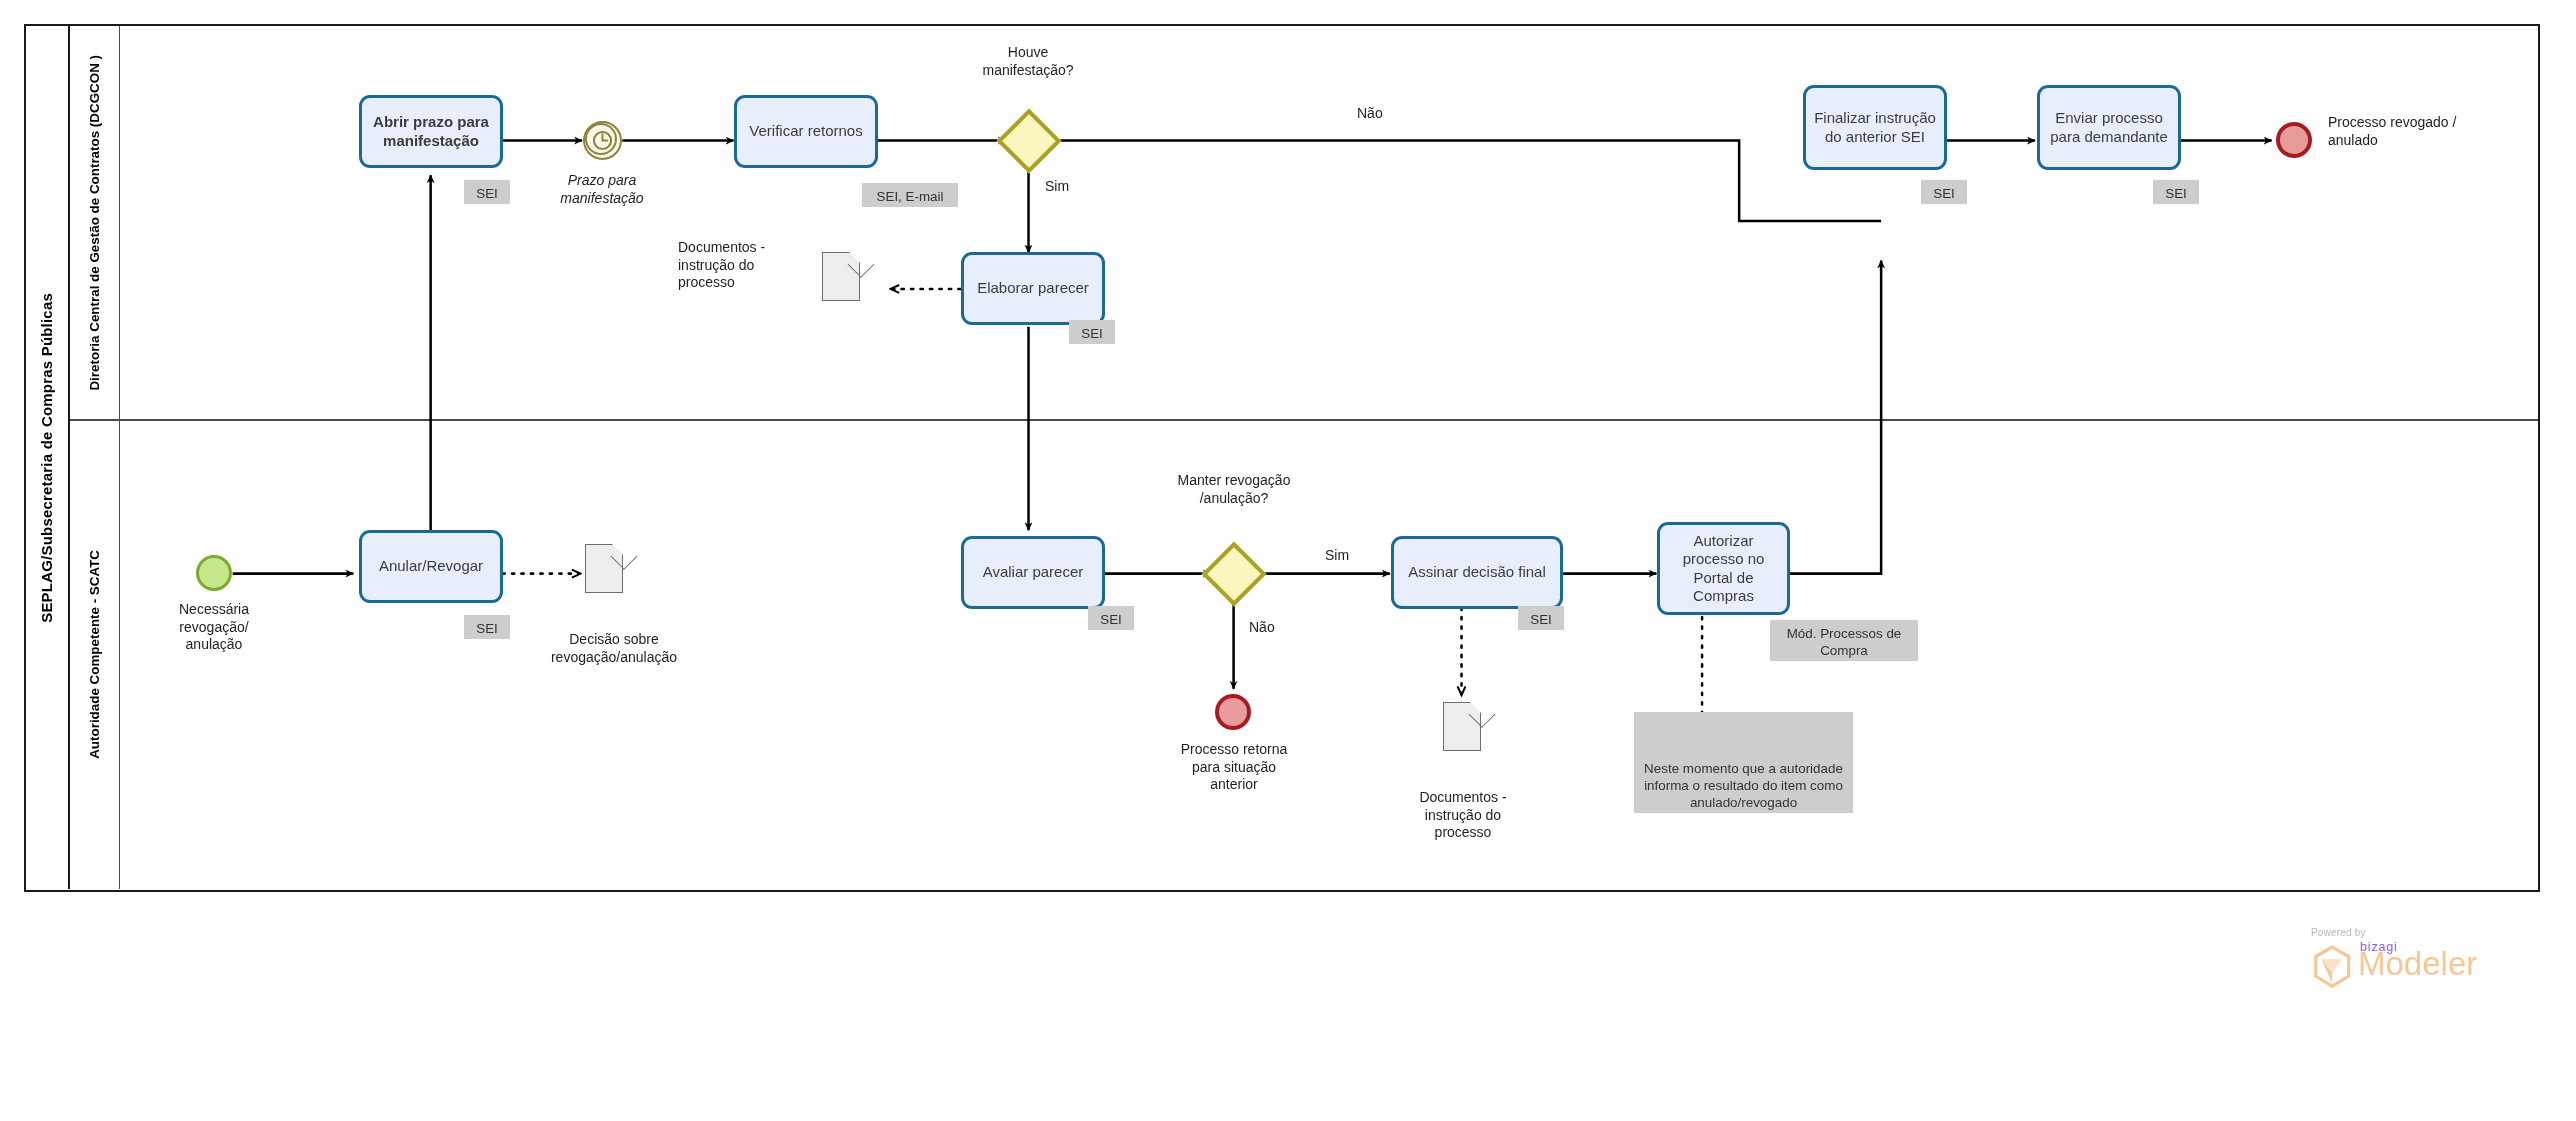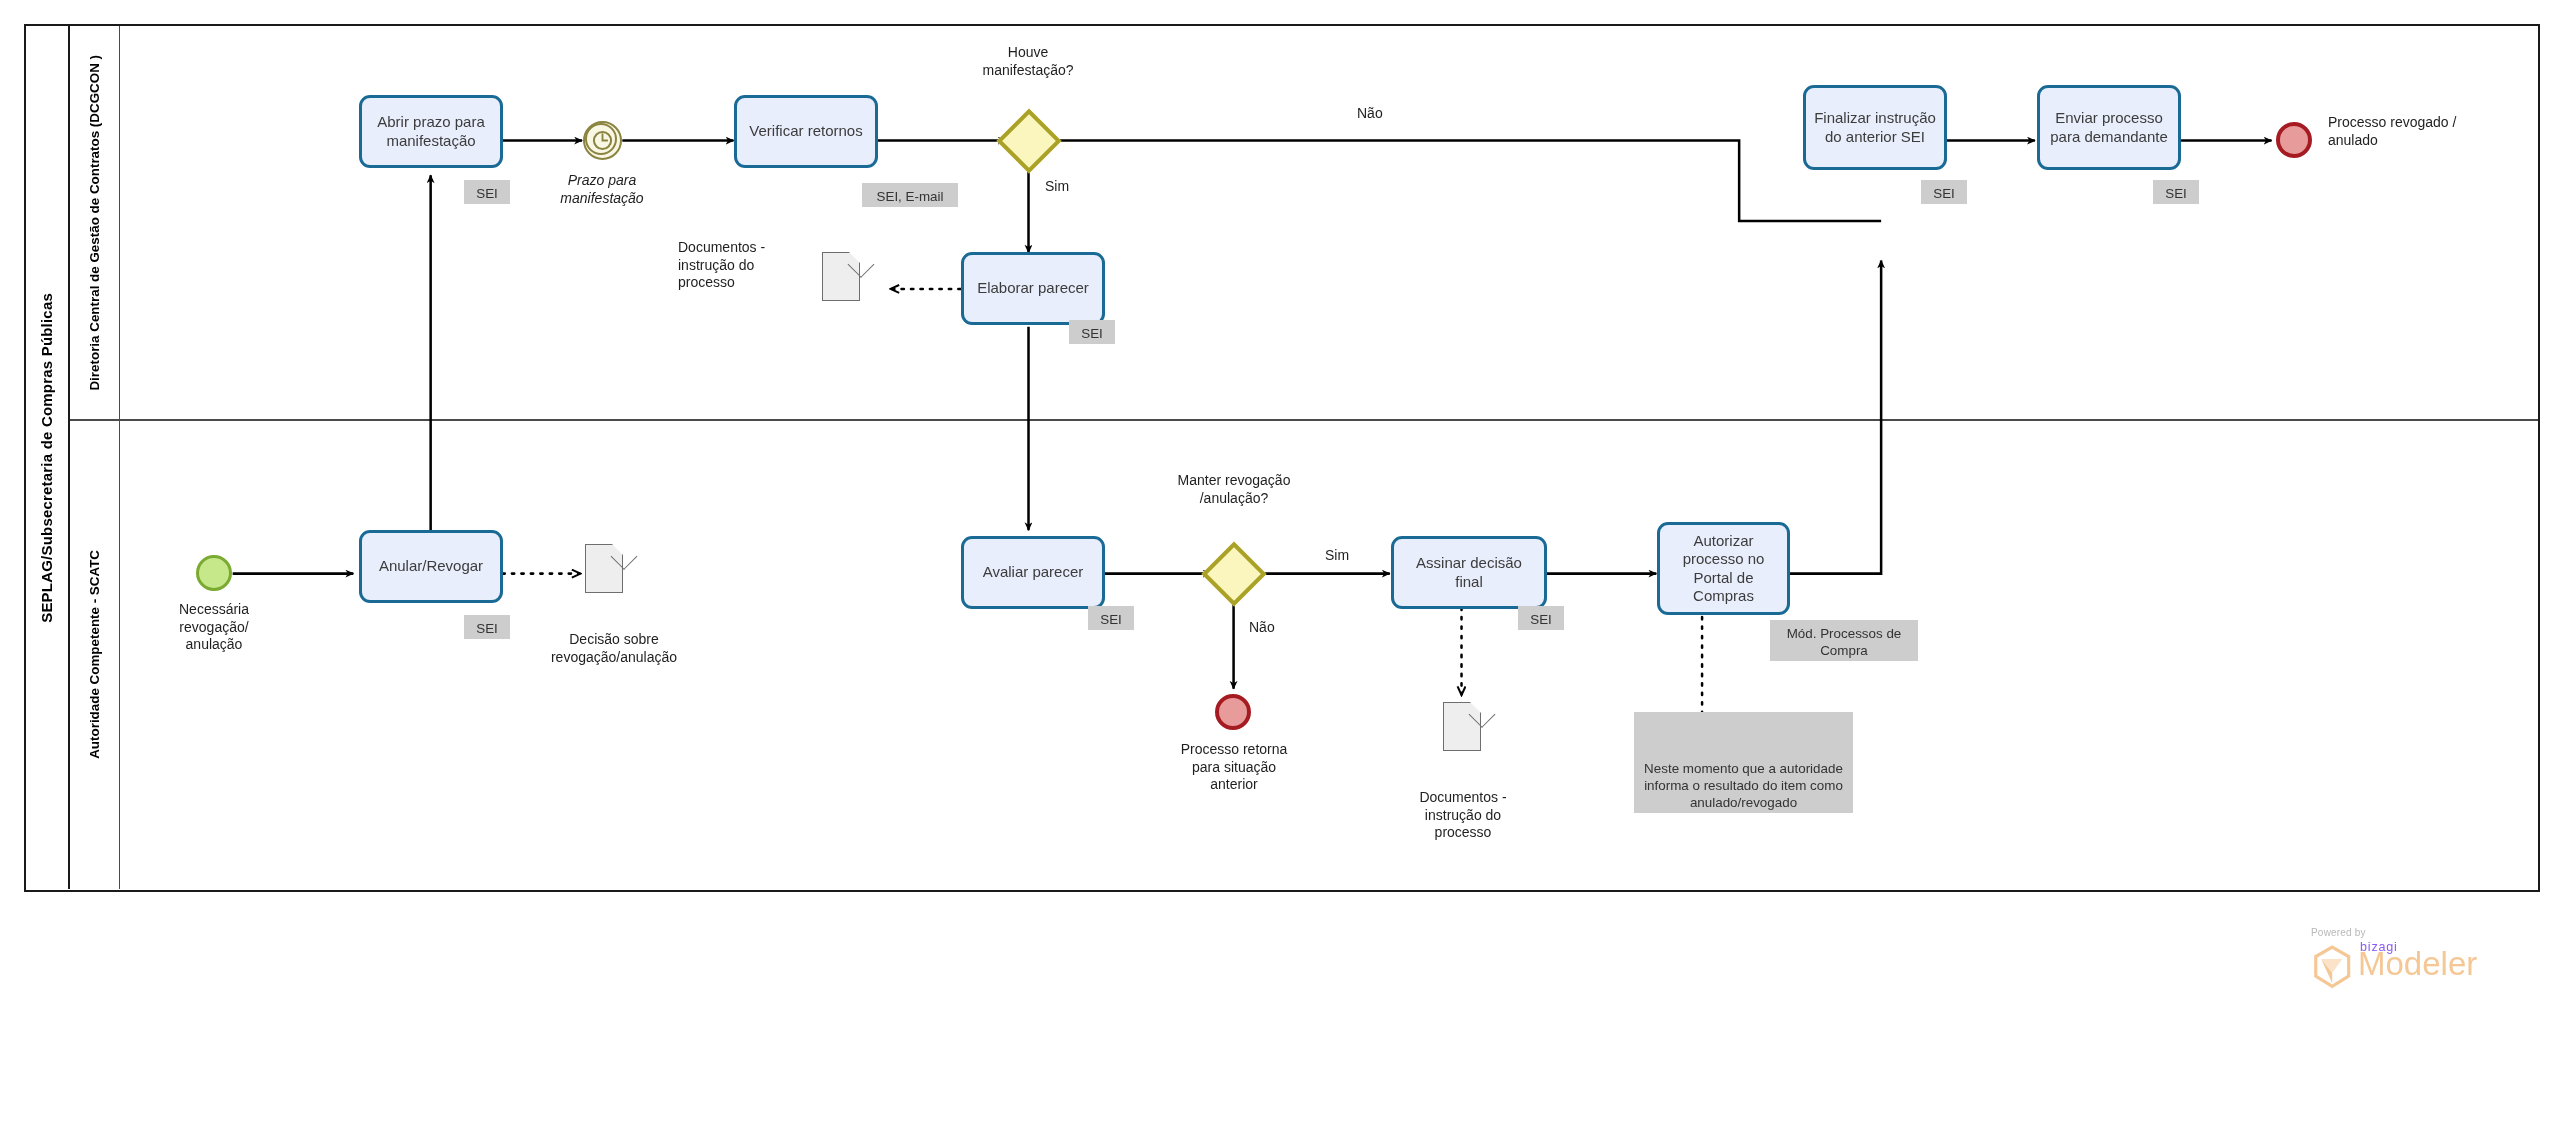--- a/index.html
+++ b/index.html
@@ -267,21 +267,21 @@
       <path d="M1218,366 L1130,366" marker-end="url(#arrOpen)"></path>
 
       <path d="M637,727 L735,727" marker-end="url(#arrOpen)"></path>
 
       <path d="M1853,770 L1853,880" marker-end="url(#arrOpen)"></path>
 
       <path d="M2158,770 L2158,905"></path>
     </g>
   </svg>
 
-  <div class="task" style="left:359px; top:95px; width:144px; height:73px;">
+  <div class="task" style="left:359px; top:95px; width:144px; height:73px;font-weight:bold;">
     <span>Abrir prazo para manifestação</span>
   </div>
   <div class="sys-bracket" style="left:464px; top:180px; height:24px;"></div>
   <div class="sys-box" style="left:464px; top:180px; width:46px; height:24px;">
     <span>SEI</span>
   </div>
 
   <div class="node" style="left:583px; top:121px; width:39px; height:39px;">
     <div class="event-timer-outer"></div>
     <div class="event-timer-inner"></div>
@@ -364,21 +364,21 @@
   </div>
 
   <div class="gateway" style="left:1211px; top:551px;"></div>
   <div class="lbl" style="left:1159px; top:472px; width:150px;">Manter revogação /anulação?</div>
   <div class="flow-lbl" style="left:1325px; top:547px;">Sim</div>
   <div class="flow-lbl" style="left:1249px; top:619px;">Não</div>
 
   <div class="event event-end" style="left:1215px; top:694px;"></div>
   <div class="lbl" style="left:1169px; top:741px; width:130px;">Processo retorna para situação anterior</div>
 
-  <div class="task" style="left:1391px; top:536px; width:156px; height:73px;">
+  <div class="task" style="left:1391px; top:536px; width:172px; height:73px;">
     <span>Assinar decisão final</span>
   </div>
   <div class="sys-bracket" style="left:1518px; top:606px; height:24px;"></div>
   <div class="sys-box" style="left:1518px; top:606px; width:46px; height:24px;">
     <span>SEI</span>
   </div>
 
   <div class="doc" style="left:1443px; top:702px;">
     <div class="doc-fold"></div>
     <div class="doc-fold-line"></div>

